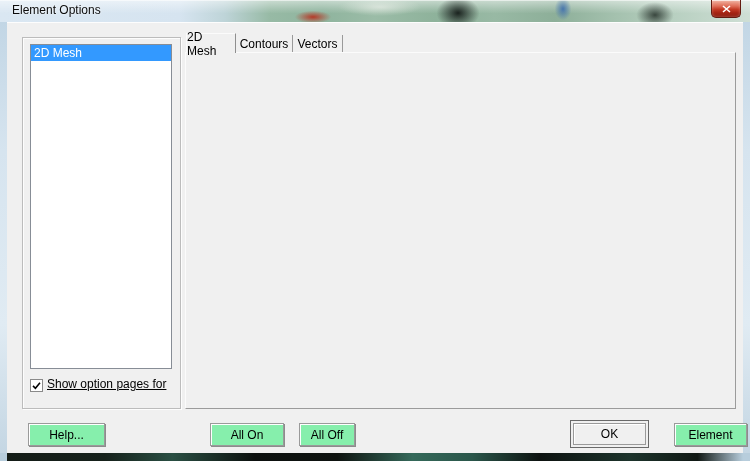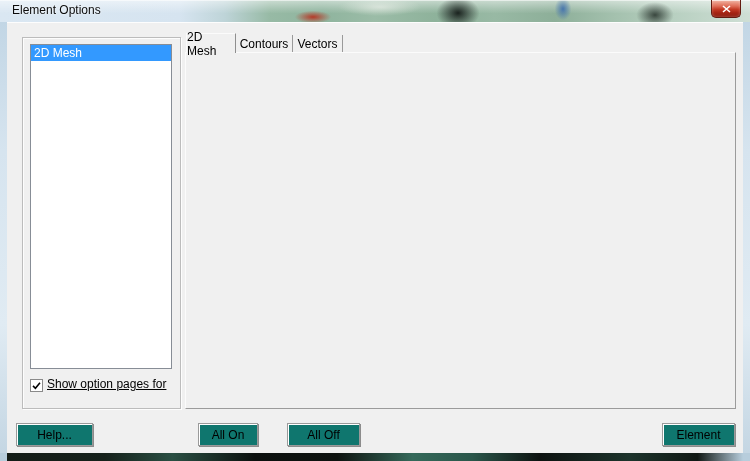--- a/index.html
+++ b/index.html
@@ -59,23 +59,23 @@
     border:1px solid #9b9b9b; border-top-color:#fbfbfb; border-left-color:#fbfbfb; z-index:2; }
   .panel-divider { position:absolute; left:460px; top:64px; width:1px; height:326px; background:#b2b2b2; }
   
   .combo { position:absolute; width:45px; height:19px; border:1px solid #8f959c; background:#fff; }
   .combo-field { position:absolute; left:0; top:0; right:12px; bottom:0; background:#fff; }
   .combo-line { position:absolute; left:3px; right:3px; top:8px; height:2px; }
   .combo-btn { position:absolute; right:0; top:0; width:12px; bottom:0; background:#f1f1f1;
     border-left:1px solid #9aa0a7; display:flex; align-items:center; justify-content:center; }
   .combo-arrow { width:0; height:0; border-left:3px solid transparent; border-right:3px solid transparent; border-top:4px solid #4a4a4a; }
   
-  .btn { position:absolute; background:#0f766e; border:1px solid #9a9a9a;
+  .btn { position:absolute; background:#86efac; border:1px solid #9a9a9a;
     box-shadow: inset 1px 1px 0 #fff, 1px 1px 0 #8c8c8c;
-    display:flex; align-items:center; justify-content:center; cursor:default; font-size:12px; }
+    display:flex; align-items:center; justify-content:center; cursor:default; font-size:12px;margin-left:12px; }
   .options-btn { position:absolute; width:70px; height:19px; background:#f1f1f1; color:#a8a8a8;
     border:1px solid #c3c3c3; border-bottom-color:#a6a6a6; border-right-color:#b3b3b3;
     box-shadow: inset 1px 1px 0 #fff; display:flex; align-items:center; justify-content:center; }
   .ok-ring { position:absolute; left:570px; top:420px; width:79px; height:28px; border:1px solid #6a6a6a; background:#f0f0f0; padding:2px; }
   .ok-ring .btn-inner { position:relative; width:100%; height:100%; background:#f0f0f0; border:1px solid #9a9a9a;
     box-shadow: inset 1px 1px 0 #fff; display:flex; align-items:center; justify-content:center; }
 </style>
 </head>
 <body>
 
@@ -105,25 +105,30 @@
   <div class="two-line-label">
     <div>Show option pages for</div>
   </div>
 
   <div class="tab-panel"></div>
   <div class="panel-divider"></div>
 
   <div class="btn" style="left:16px; top:423px; width:77px; height:23px;">
       <span>Help...</span>
     </div>
-  <div class="btn" style="left:198px; top:423px; width:60px; height:23px;">
+  <div class="btn" style="left:198px; top:423px; width:74px; height:23px;">
       <span>All On</span>
     </div>
-  <div class="btn" style="left:287px; top:423px; width:73px; height:23px;">
+  <div class="btn" style="left:287px; top:423px; width:56px; height:23px;">
       <span>All Off</span>
+    </div>
+  <div class="ok-ring">
+      <div class="btn-inner">
+        <span>OK</span>
+      </div>
     </div>
   <div class="btn" style="left:662px; top:423px; width:73px; height:23px;">
       <span>Element</span>
     </div>
 <div class="tab active-tab" style="left: 186px; width: 50px;">2D Mesh</div>
     <div class="tab inactive-tab" style="left: 236px; width: 57px;">Contours</div>
     <div class="tab inactive-tab" style="left: 293px; width: 50px;">Vectors</div>
     <div class="combo" style="left: 198px; top: 63px;">
       <div class="combo-field"></div>
       <div class="combo-btn">

